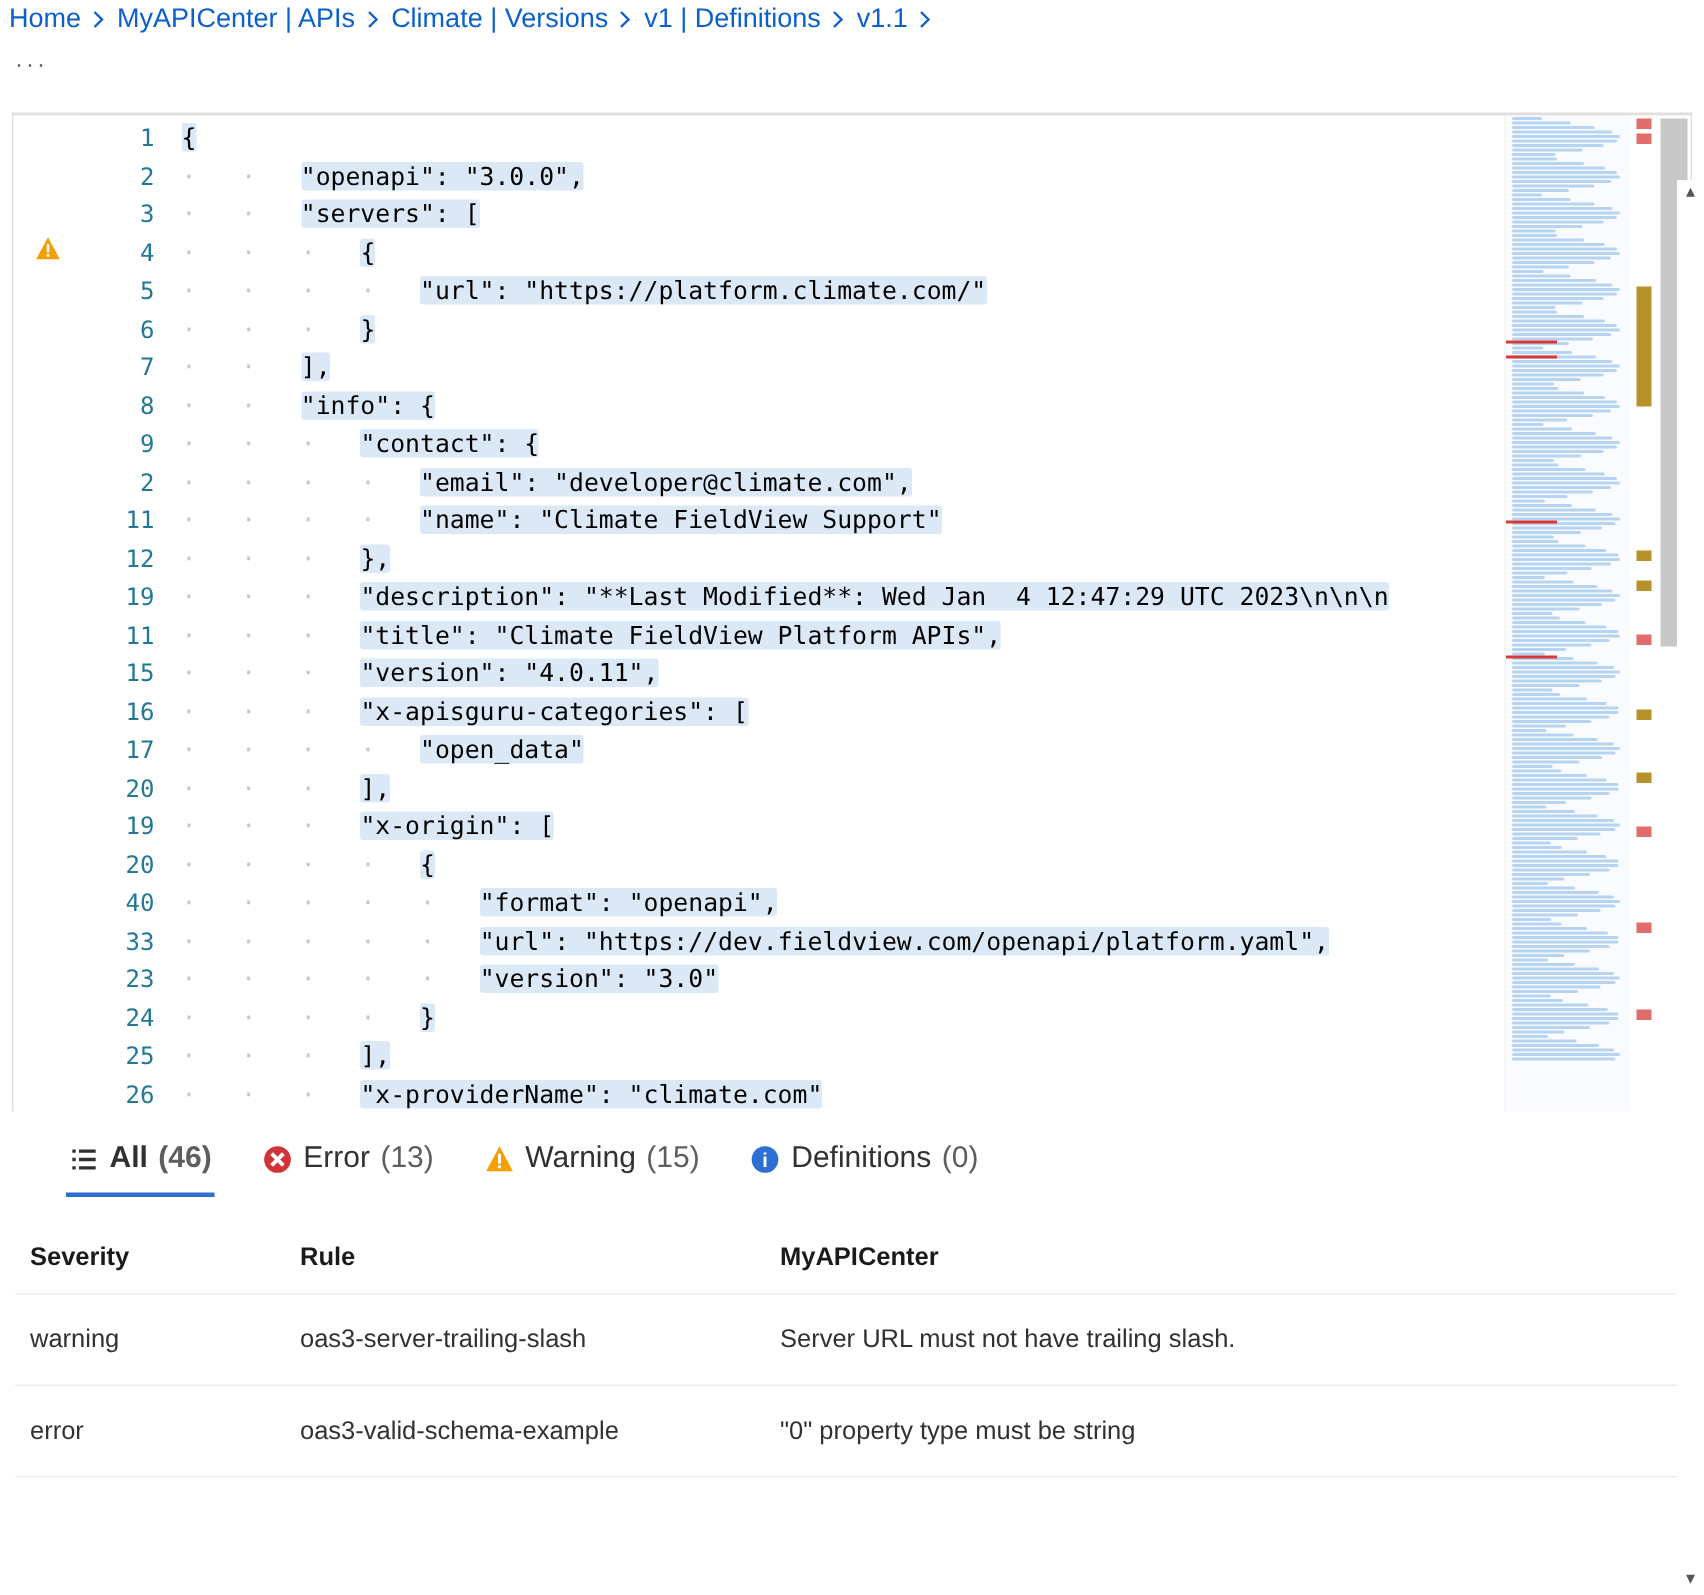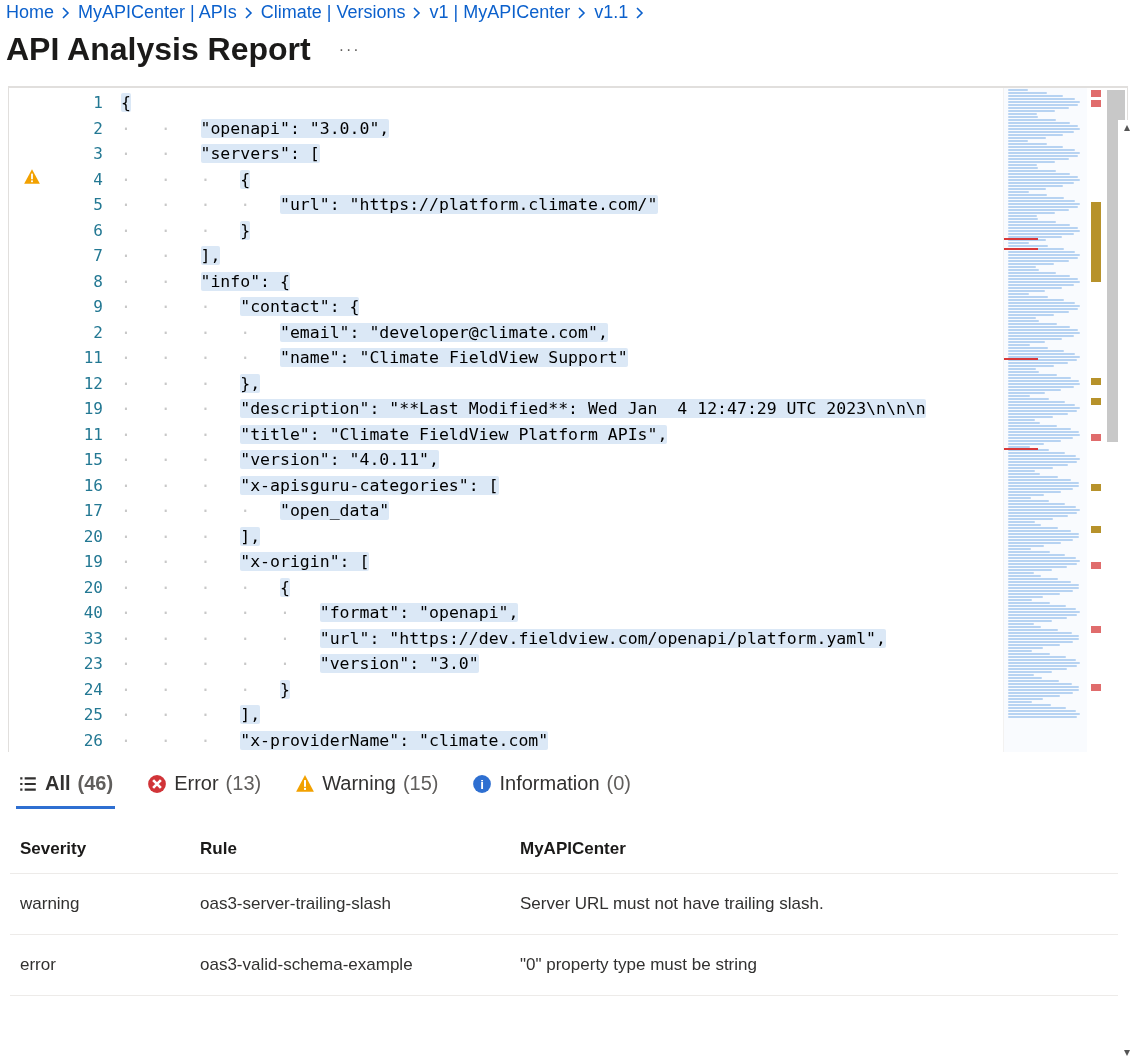--- a/index.html
+++ b/index.html
@@ -30,21 +30,21 @@
   .minimap .mm-red  { position:absolute; height:2px; background:#d93838; left:0; width:34px;}
   .overview { position: absolute; right: 24px; top: 0; bottom: 0; width: 14px; background: #fff; }
   .overview .mk { position: absolute; left: 2px; width: 10px; height: 7px; }
   .overview .mk.red { background: #e06c6c; }
   .overview .mk.amb { background: #b7922b; }
   .scrollbar { position: absolute; right: 0; top: 0; bottom: 0; width: 22px; background: #fff; }
   .scrollbar .thumb { position: absolute; left: 2px; right: 2px; top: 2px; height: 352px; background: #c8c8c8; }
   .scrollbar .arrow { position:absolute; left:0; right:0; text-align:center; color:#666; font-size:11px;}
 
   
-  .tabs { display: flex; gap: 34px; padding: 20px 18px 0 18px; border-bottom: 0; align-items: flex-end; font-size: 20px; color: #323130; }
+  .tabs { display: flex; gap: 34px; padding: 20px 18px 0 18px; border-bottom: 0; align-items: flex-end; font-size: 20px; color: #323130; margin-left: 28px; }
   .tab { display: flex; align-items: center; gap: 7px; padding-bottom: 14px; cursor: pointer; position: relative; }
   .tab .cnt { color: #605e5c; }
   .tab.active { font-weight: 600; }
   .tab.active::after { content: ""; position: absolute; left: -2px; right: -2px; bottom: 0; height: 3px; background: #2e6fd1; }
   .ico { display:inline-flex; width:20px; height:20px; align-items:center; justify-content:center; }
   .ico.err svg circle{fill:#d13438;} .ico.err svg path{stroke:#fff;stroke-width:2.4;}
   .ico.warn svg path{fill:#f2a100;}
   .ico.info svg circle{fill:#2e6fd1;} .ico.info svg text{fill:#fff;font-weight:bold;font-family:Arial;}
   .ico.list svg path{stroke:#323130;stroke-width:2;}
 
@@ -75,36 +75,35 @@
       <svg viewBox="0 0 12 12">
         <path d="M3 1 L8 6 L3 11" fill="none" stroke="#0b60cc" stroke-width="1.6"></path>
       </svg>
     </span>
   <span class="crumb">Climate | Versions</span>
   <span class="chev">
       <svg viewBox="0 0 12 12">
         <path d="M3 1 L8 6 L3 11" fill="none" stroke="#0b60cc" stroke-width="1.6"></path>
       </svg>
     </span>
-  <span class="crumb">v1 | MyAPICenter</span>
+  <span class="crumb">v1 | Definitions</span>
   <span class="chev">
       <svg viewBox="0 0 12 12">
         <path d="M3 1 L8 6 L3 11" fill="none" stroke="#0b60cc" stroke-width="1.6"></path>
       </svg>
     </span>
   <span class="crumb">v1.1</span>
   <span class="chev">
       <svg viewBox="0 0 12 12">
         <path d="M3 1 L8 6 L3 11" fill="none" stroke="#0b60cc" stroke-width="1.6"></path>
       </svg>
     </span>
 </nav>
 
 <div class="title-row">
-  <h1 class="title">API Analysis Report</h1>
   <span class="more-dots">···</span>
 </div>
 
 <div class="editor-wrap">
   <div class="gutter-margin">
     <span id="warn-glyph" class="warn-glyph" style="top: 79.5px;">
       <svg width="18" height="18" viewBox="0 0 16 16">
           <path d="M8 1 L15 14 H1 Z" fill="#f2a100"></path>
           <rect x="7.2" y="5" width="1.6" height="5" fill="#fff"></rect>
           <rect x="7.2" y="11" width="1.6" height="1.6" fill="#fff"></rect>
@@ -407,21 +406,21 @@
     <span>Warning</span>
     <span class="cnt">(15)</span>
   </div>
   <div class="tab">
     <span class="ico info">
         <svg viewBox="0 0 18 18">
           <circle cx="9" cy="9" r="8"></circle>
           <text x="9" y="13.5" text-anchor="middle" font-size="12">i</text>
         </svg>
       </span>
-    <span>Information</span>
+    <span>Definitions</span>
     <span class="cnt">(0)</span>
   </div>
 </div>
 
 <div class="tbl-wrap">
   <table>
     <thead>
       <tr>
         <th class="col-sev">Severity</th>
         <th class="col-rule">Rule</th>

